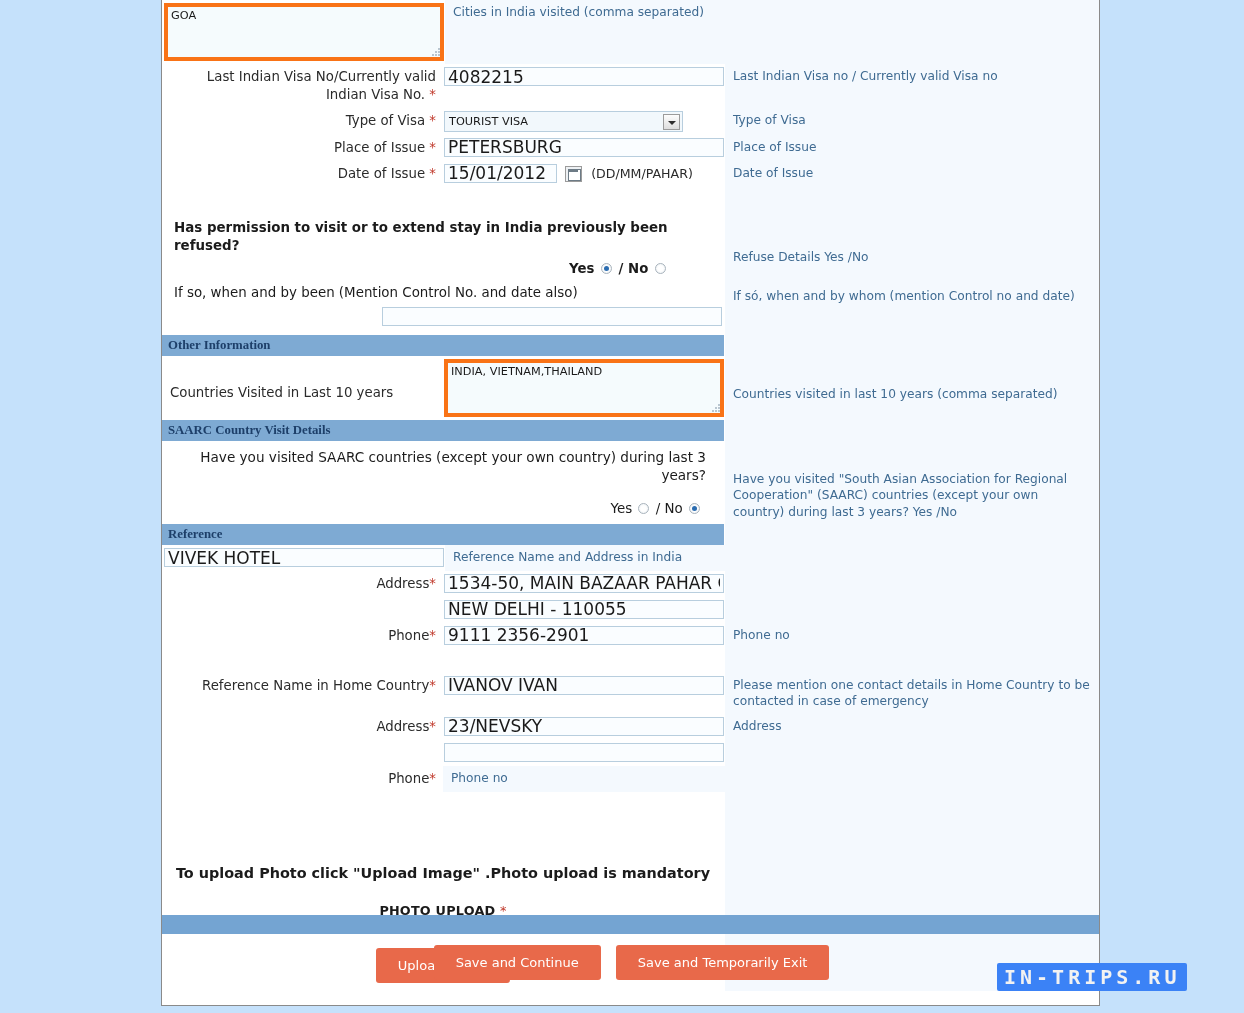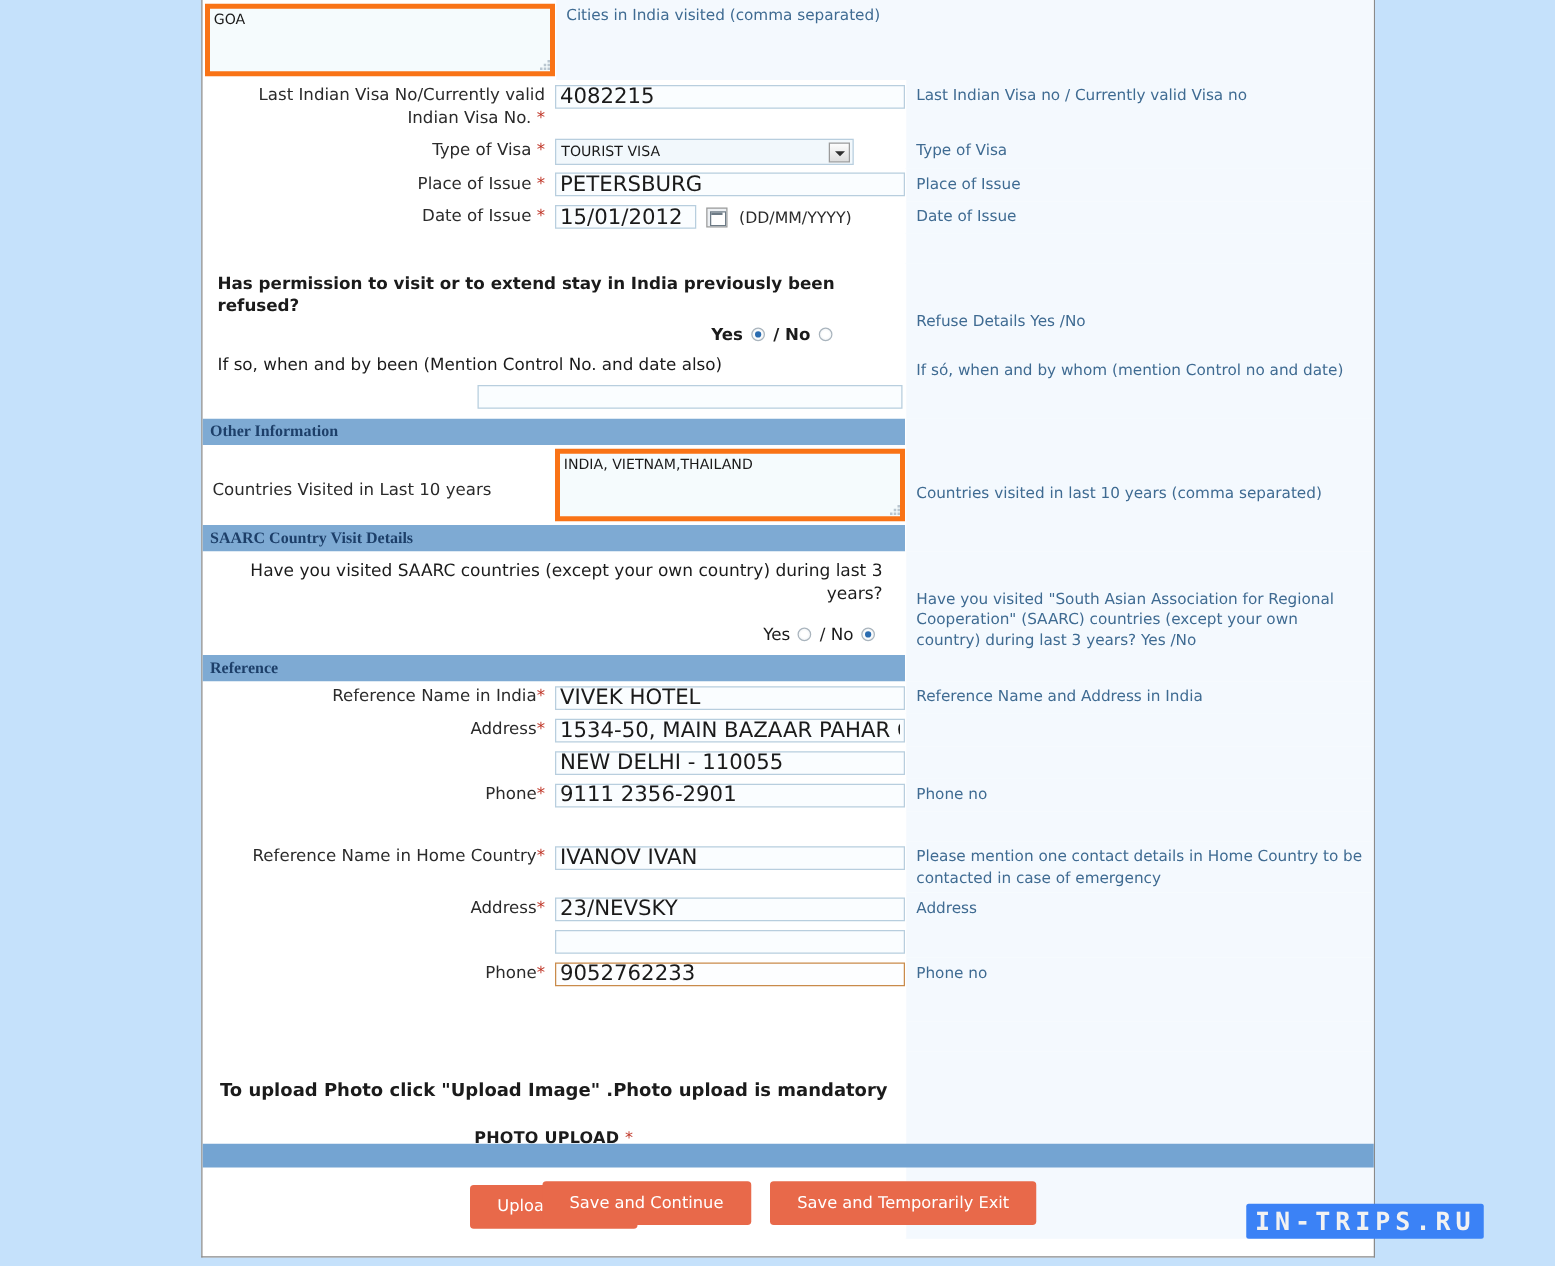--- a/index.html
+++ b/index.html
@@ -348,21 +348,21 @@
   </div>
 
   <div class="row">
     <div class="lbl">
       <span>Date of Issue</span>
       <span class="req">*</span>
     </div>
     <div class="fld" style="width:282px;white-space:nowrap;">
       <input class="txt short" type="text" value="15/01/2012" style="">
       <span class="cal-btn"></span>
-      <span class="date-fmt">(DD/MM/YYYY)</span>
+      <span class="date-fmt">(DD/MM/PAHAR)</span>
     </div>
     <div class="hint">Date of Issue</div>
   </div>
 
   <div class="spacer-row">
     <div class="spacer-main" style="height:18px"></div>
     <div class="hint blank" style="min-height:18px">&nbsp;</div>
   </div>
 
   <div class="qrow">
@@ -430,23 +430,20 @@
     </div>
     <div class="hint" style="padding-top:30px">Have you visited "South Asian Association for Regional Cooperation" (SAARC) countries (except your own country) during last 3 years? Yes /No</div>
   </div>
 
   <div class="sec-row">
     <div class="sec">Reference</div>
     <div class="sec-hint"></div>
   </div>
 
   <div class="row">
-    <div class="lbl">
-      <span>Reference Name in India</span><span class="req">*</span>
-    </div>
     <div class="fld">
       <input class="txt" type="text" value="VIVEK HOTEL" style="">
     </div>
     <div class="hint">Reference Name and Address in India</div>
   </div>
 
   <div class="row">
     <div class="lbl">
       <span>Address</span><span class="req">*</span>
     </div>
@@ -503,23 +500,20 @@
     <div class="lbl">&nbsp;</div>
     <div class="fld">
       <input class="txt" type="text" value="" style="">
     </div>
     <div class="hint blank">&nbsp;</div>
   </div>
 
   <div class="row">
     <div class="lbl">
       <span>Phone</span><span class="req">*</span>
-    </div>
-    <div class="fld">
-      <input class="txt focused" type="text" value="9052762233" style="">
     </div>
     <div class="hint">Phone no</div>
   </div>
 
   <div class="spacer-row">
     <div class="spacer-main" style="height:24px"></div>
     <div class="hint blank" style="min-height:24px">&nbsp;</div>
   </div>
   <div class="spacer-row">
     <div class="spacer-main" style="height:24px"></div>

